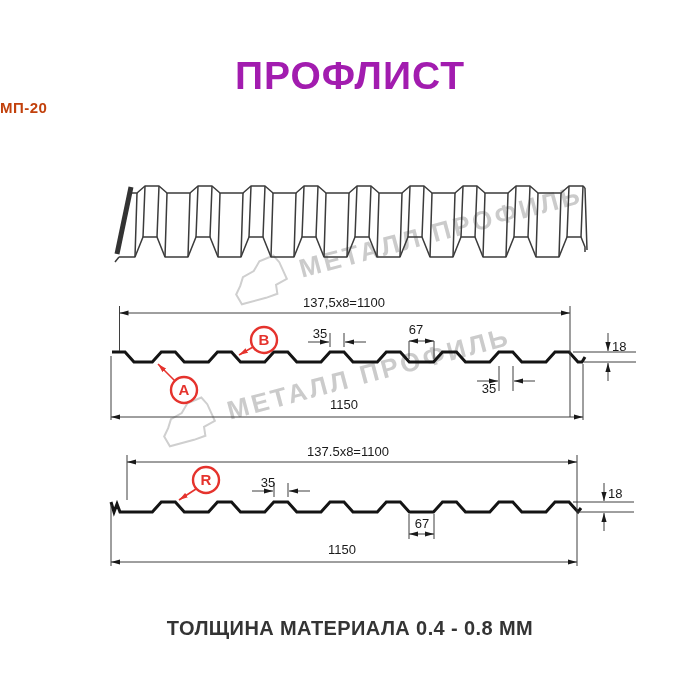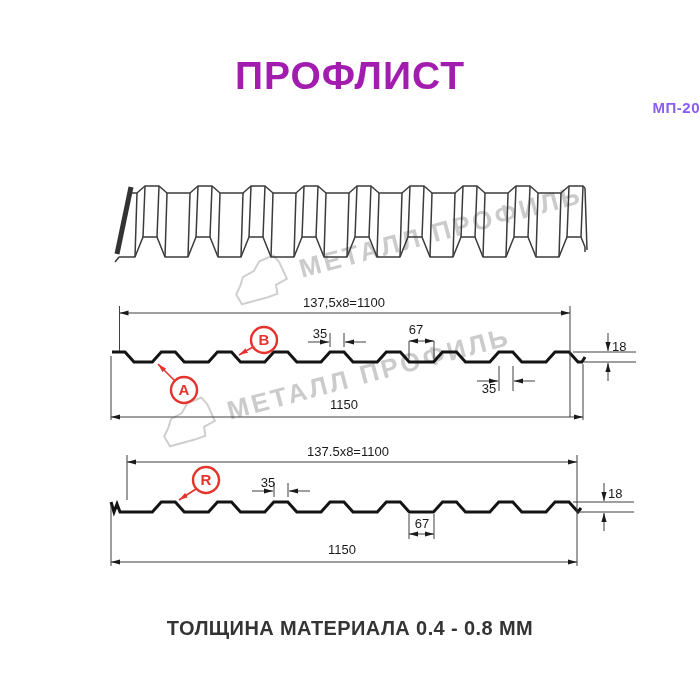--- a/index.html
+++ b/index.html
@@ -5,22 +5,22 @@
   html,body{margin:0;padding:0;background:#ffffff;}
   .stage{
     position:relative;width:700px;height:700px;background:#ffffff;overflow:hidden;
     font-family:"Liberation Sans", sans-serif;
   }
   .title{
     position:absolute;left:0;top:56px;width:700px;text-align:center;
     font-size:39px;font-weight:bold;letter-spacing:1px;color:#a21caf;line-height:1.05;
   }
   .subtitle{
-    position:absolute;left:0;top:99px;width:700px;text-align:right;
-    font-size:15px;font-weight:bold;letter-spacing:0.5px;color:#8b5cf6;
+    position:absolute;left:0;top:99px;width:700px;text-align:left;
+    font-size:15px;font-weight:bold;letter-spacing:0.5px;color:#c2410c;
   }
   .footer{
     position:absolute;left:0;top:617px;width:700px;text-align:center;
     font-size:20px;font-weight:bold;letter-spacing:0.4px;color:#343434;
   }
   .watermark{
     position:absolute;display:flex;align-items:center;gap:10px;
     transform:rotate(-15deg);transform-origin:30px 26px;
     color:#cbcbcb;pointer-events:none;white-space:nowrap;
   }

